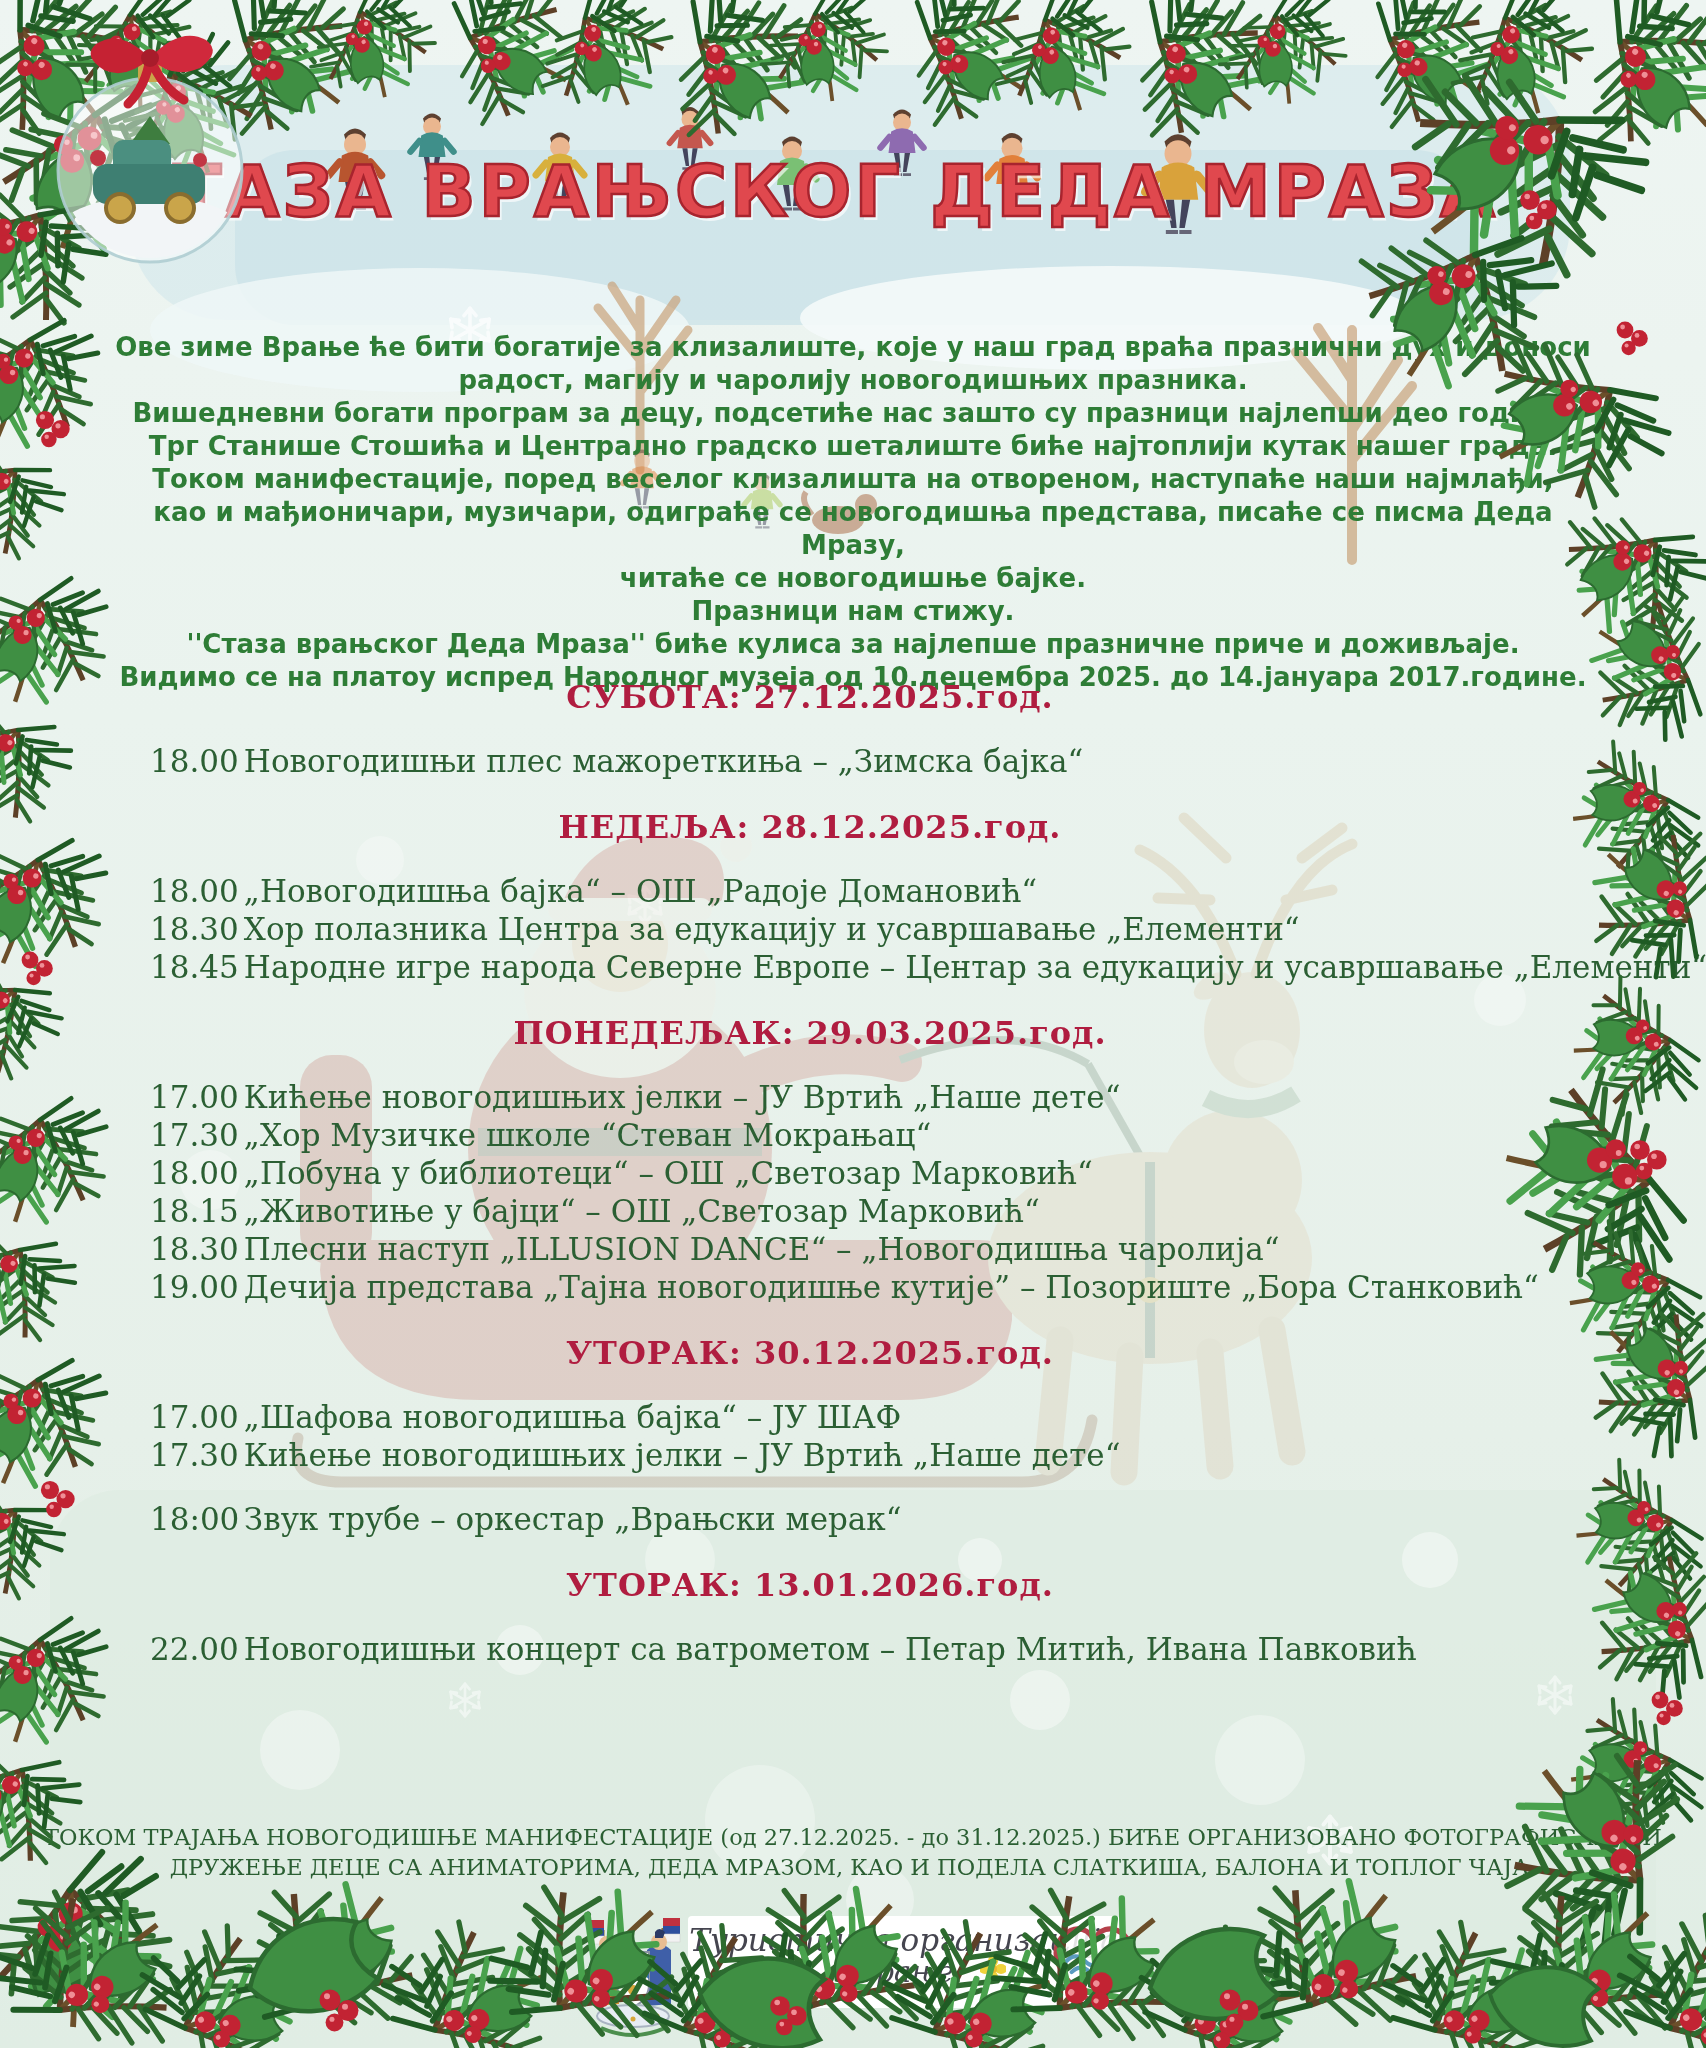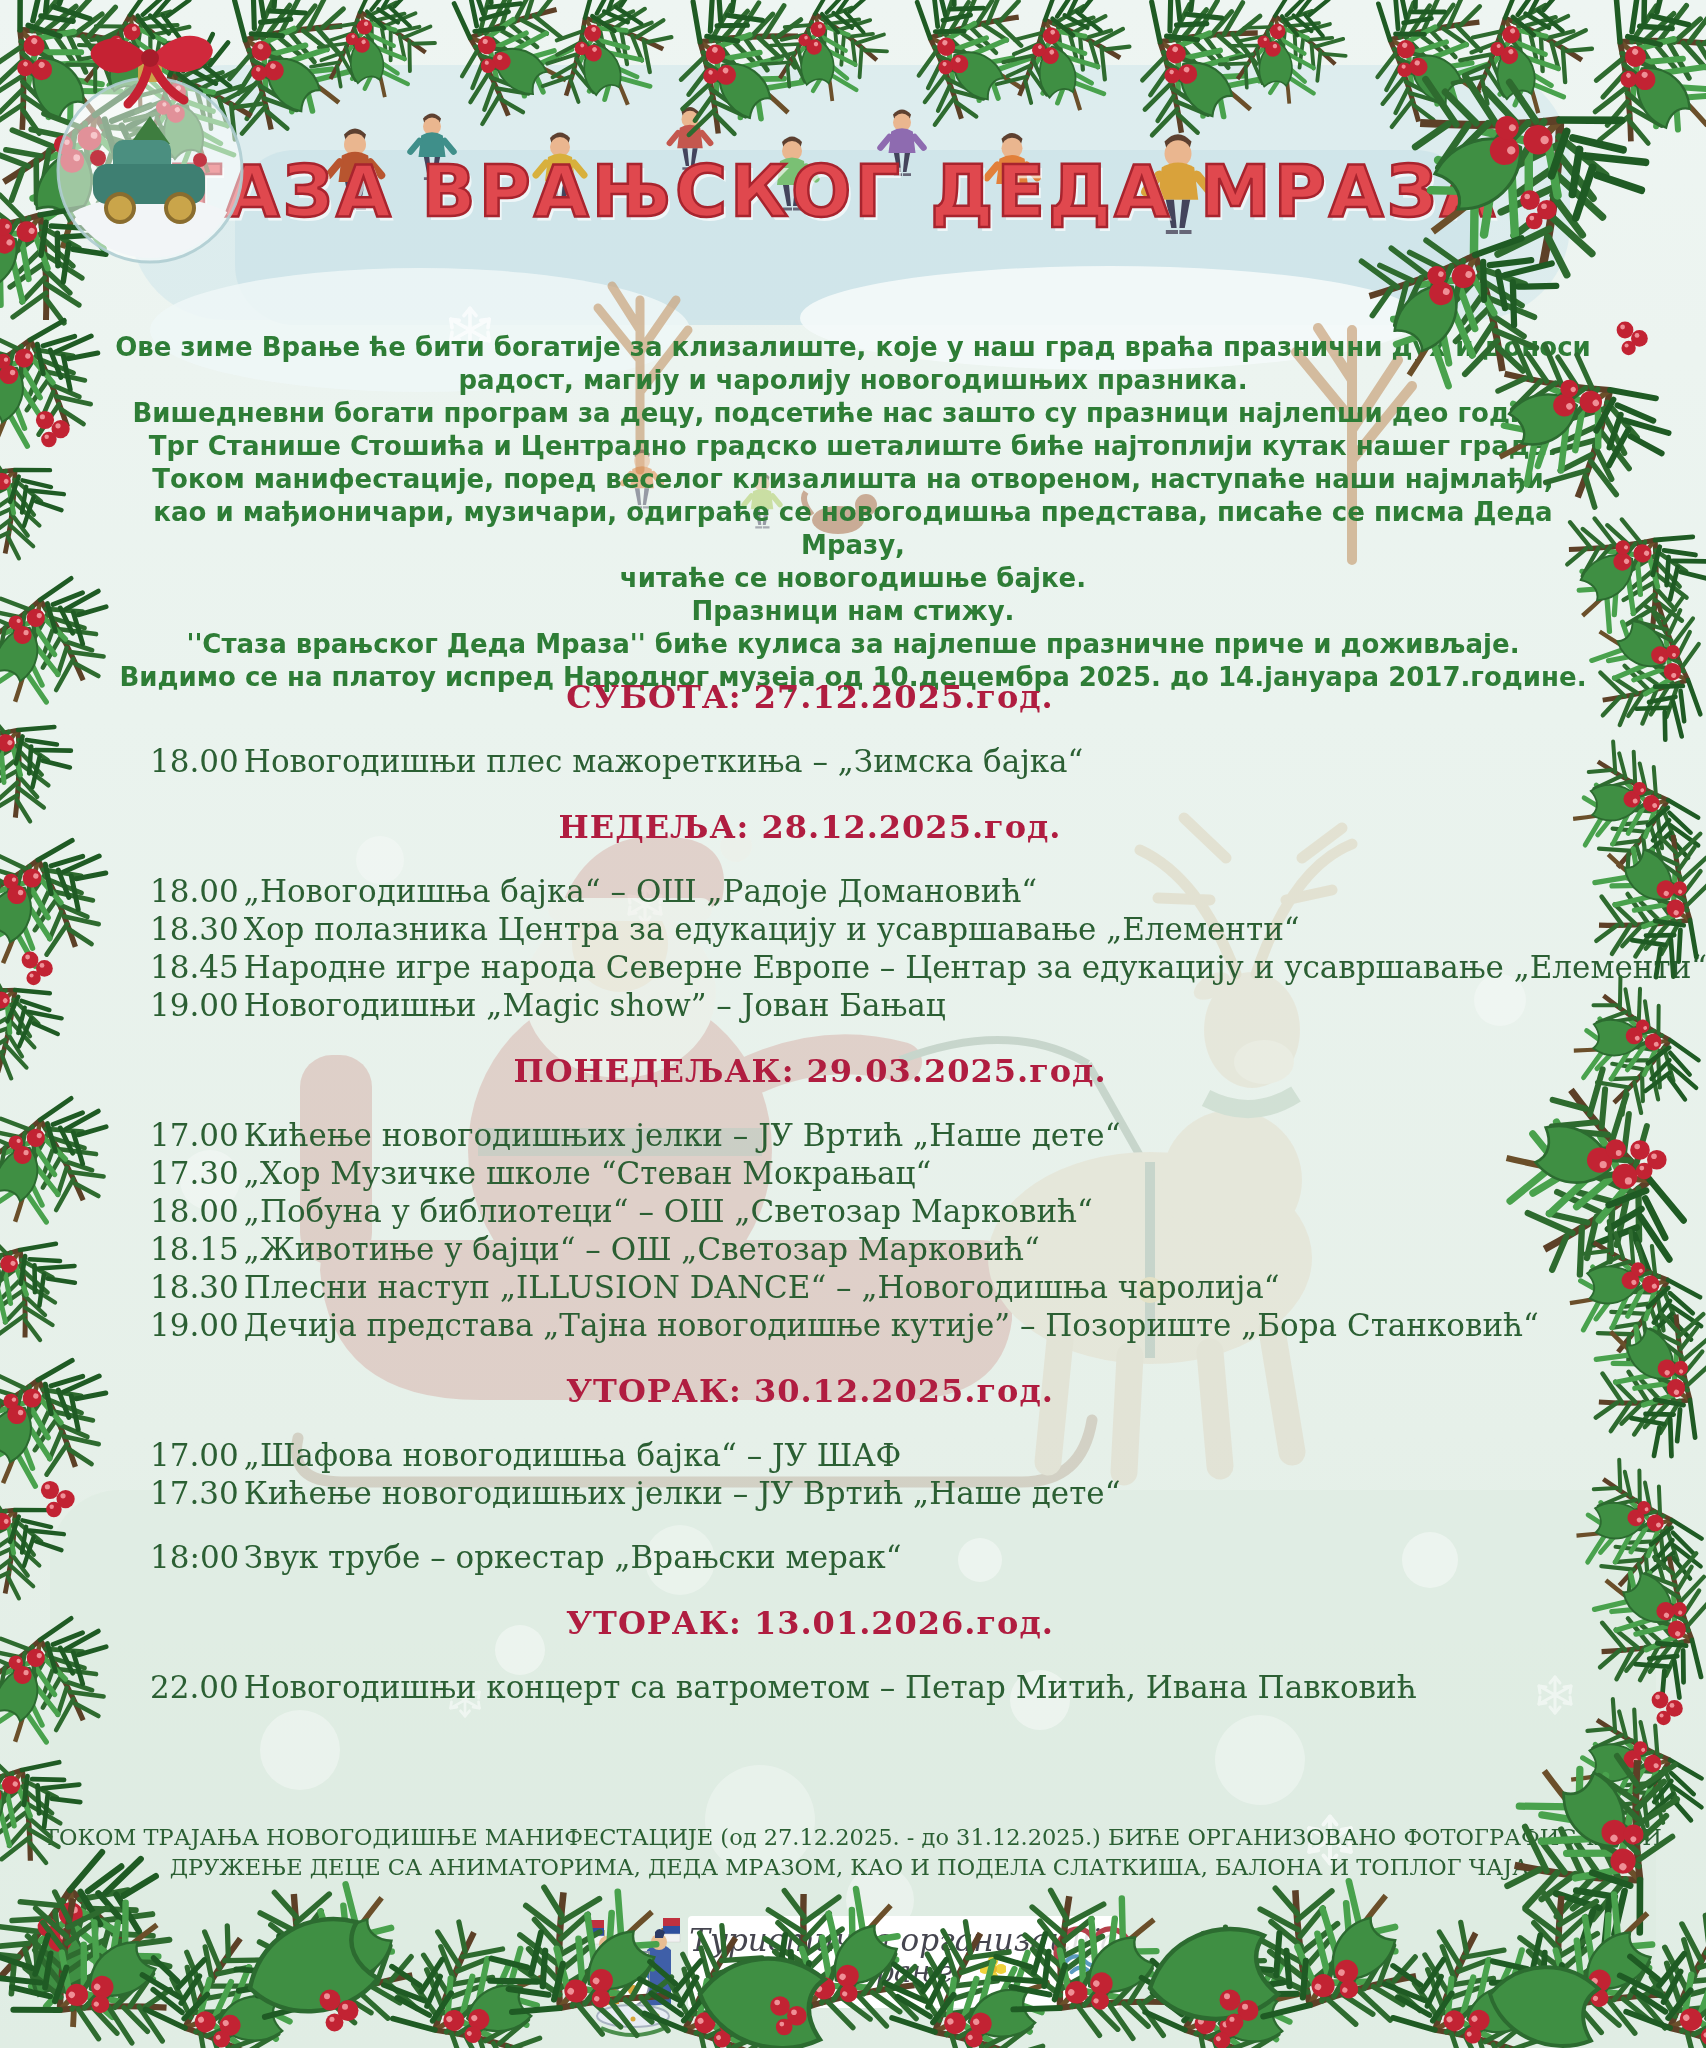--- a/index.html
+++ b/index.html
@@ -187,24 +187,20 @@
         <span class="desc">„Новогодишња бајка“ – ОШ „Радоје Домановић“</span>
       </div>
       <div class="row">
         <span class="time">18.30</span>
         <span class="desc">Хор полазника Центра за едукацију и усавршавање „Елементи“</span>
       </div>
       <div class="row">
         <span class="time">18.45</span>
         <span class="desc">Народне игре народа Северне Европе – Центар за едукацију и усавршавање „Елементи“</span>
       </div>
-      <div class="row">
-        <span class="time">19.00</span>
-        <span class="desc">Новогодишњи „Magic show” – Јован Бањац</span>
-      </div>
     </section>
 
     <section class="day">
       <h2>ПОНЕДЕЉАК: 29.03.2025.год.</h2>
       <div class="row">
         <span class="time">17.00</span>
         <span class="desc">Кићење новогодишњих јелки – ЈУ Вртић „Наше дете“</span>
       </div>
       <div class="row">
         <span class="time">17.30</span>

